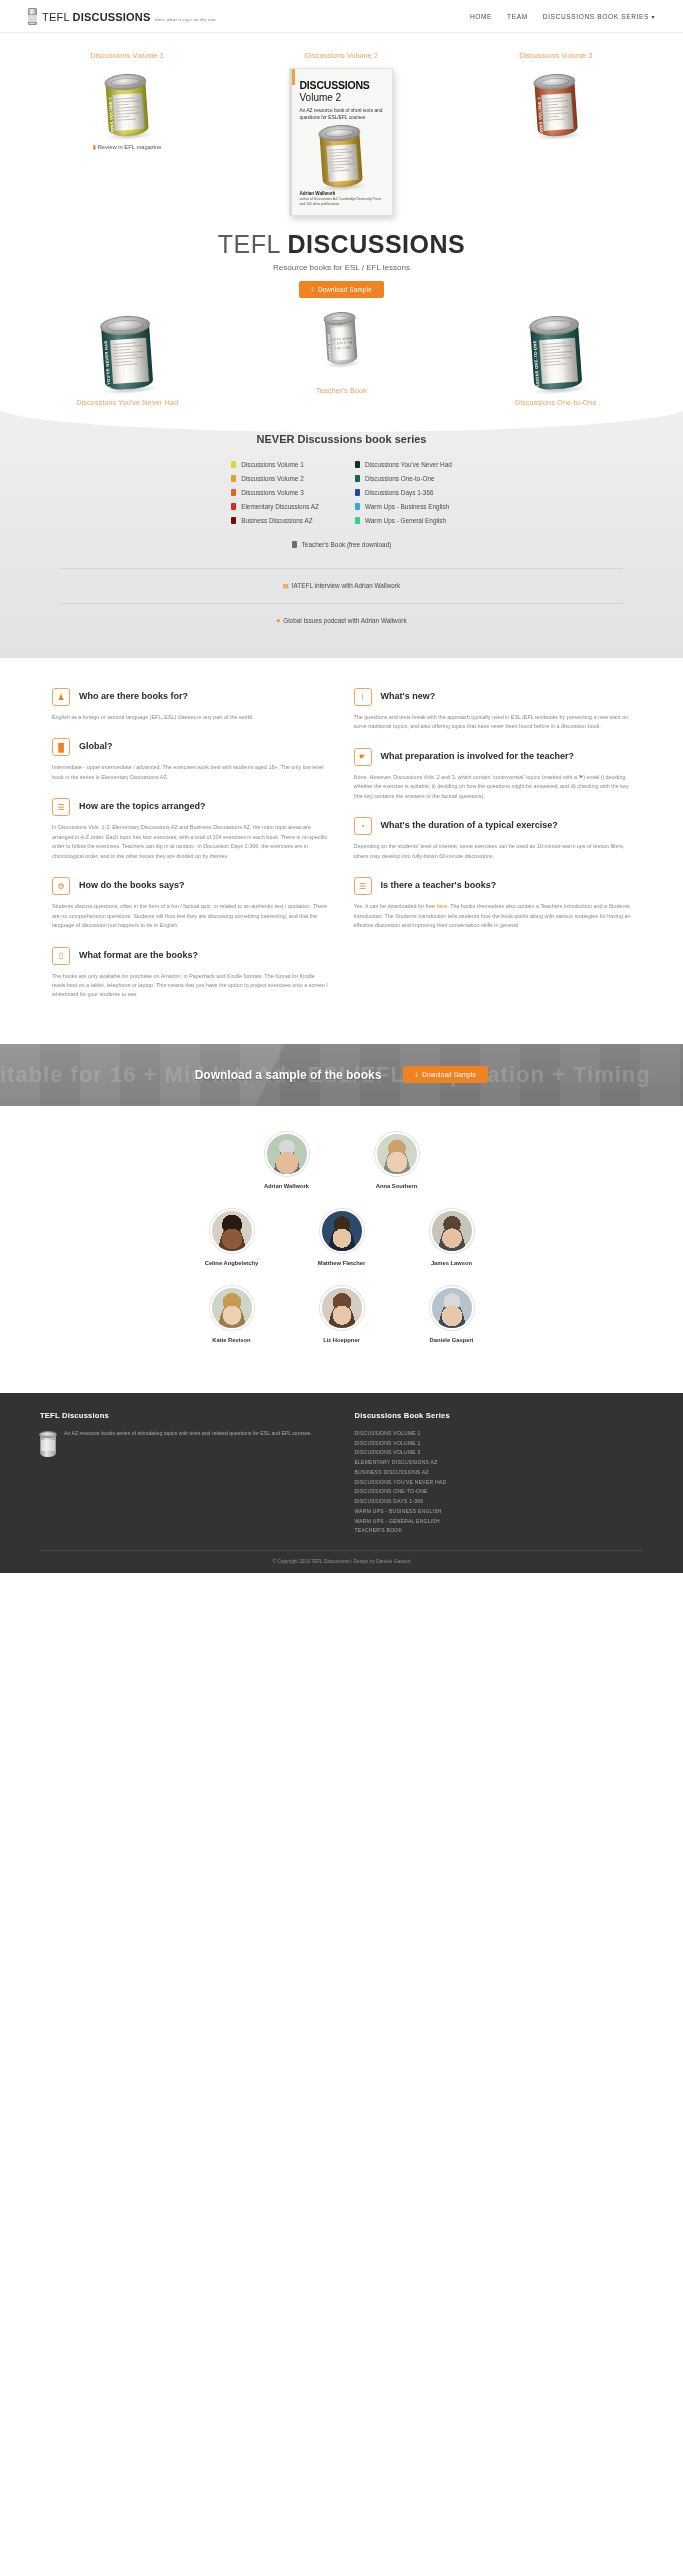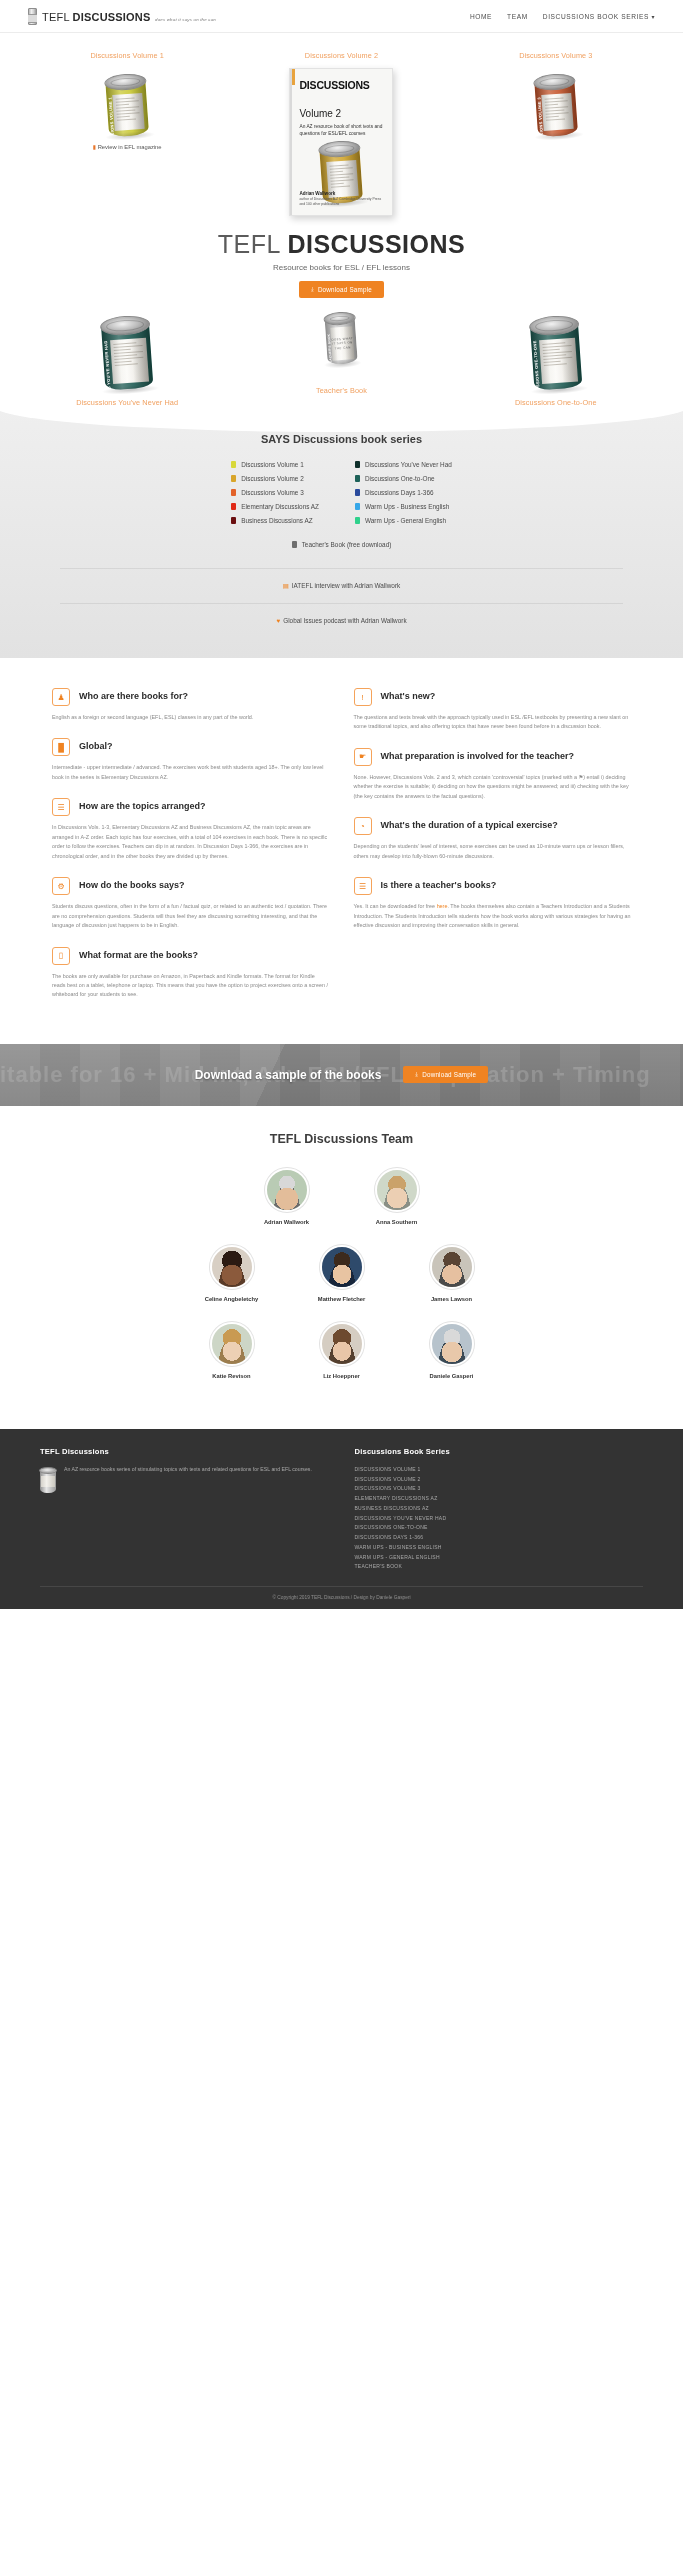--- a/index.html
+++ b/index.html
@@ -125,21 +125,21 @@
     width: 104px; height: 148px; margin: 8px auto 0;
     background: linear-gradient(to right, #d9d9d9 0 2px, #f7f7f5 2px);
     border: 1px solid #e2e2e2;
     box-shadow: 2px 3px 7px rgba(0,0,0,.18);
     position: relative; text-align: left; padding: 10px 9px;
   }
   .cover:before{
     content:"";position:absolute;left:2px;top:0;width:3px;height:16px;background:#e8a33d;
   }
   .cover h2 { font-size: 10.5px; font-weight:700; color:#111; letter-spacing:-.2px; }
-  .cover h3 { font-size: 10px; font-weight:400; color:#222; margin-top:17px; }
+  .cover h3 { font-size: 10px; font-weight:400; color:#222; margin-top:1px; }
   .cover p { font-size: 4.8px; color:#333; margin-top:4px; line-height:1.5; }
   .cover .cover-can { margin: 4px auto 0; }
   .cover-foot {
     position:absolute;bottom:8px;left:9px;right:9px;
   }
   .cover-foot .au { font-size:4.6px; font-weight:700; color:#222; }
   .cover-foot .au small{ display:block;font-weight:400;font-size:3.4px;color:#555;margin-top:1px;line-height:1.4; }
 
   
   .title-block { text-align: center; padding: 14px 0 6px; }
@@ -519,21 +519,21 @@
         </div>
         <div class="shadow" style="width:58px;"></div>
       </div>
       <div class="hero-label">Discussions One-to-One</div>
     </div>
   </div>
 
 </section>
 
 <section class="series-wrap">
-  <h2 class="series-title">SAYS Discussions book series</h2>
+  <h2 class="series-title">NEVER Discussions book series</h2>
   <div class="series-cols">
     <div class="series-col">
       <div class="series-item">
           <span class="swatch" style="background:#d8d83a"></span>
           <span>Discussions Volume 1</span>
         </div>
       <div class="series-item">
           <span class="swatch" style="background:#d8a52a"></span>
           <span>Discussions Volume 2</span>
         </div>
@@ -665,21 +665,20 @@
       <span>itable for  16 +   Mid Int, Adv    ESL/EFL   Preparation + Timing</span>
     </div>
   <div class="banner-text">Download a sample of the books</div>
   <button class="btn-download">
     <span class="dl-ic">⤓</span>
     <span>Download Sample</span>
   </button>
 </section>
 
 <section class="team">
-  <h2>TEFL Discussions Team</h2>
 
   <div class="team-row">
     <div class="member">
       <div class="avatar" style="background:#b9cbb4">
         <div class="face" style="background:radial-gradient(circle at 50% 72%, #e3bd9a 0 32%, transparent 32%), radial-gradient(circle at 50% 34%, #d8d8d8 0 24%, transparent 24%), radial-gradient(ellipse at 50% 105%, #6c6c6c 0 46%, transparent 46%)"></div>
       </div>
       <div class="member-name">Adrian Wallwork</div>
     </div>
     <div class="member">
       <div class="avatar" style="background:#cfd8c8">

